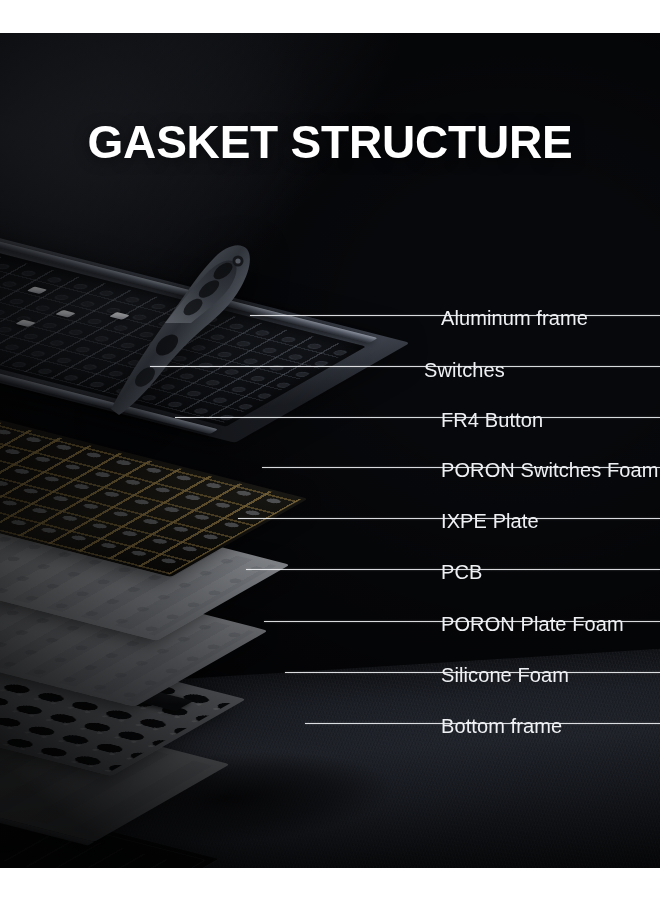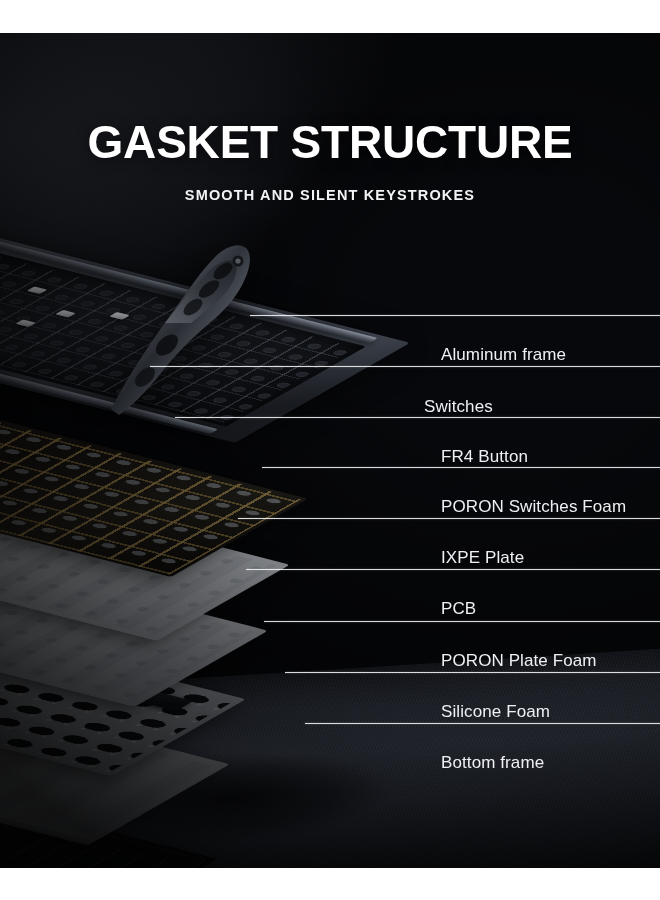--- a/index.html
+++ b/index.html
@@ -216,22 +216,22 @@
     background:linear-gradient(150deg,#34383f 0%, #1a1d22 62%, #0c0e11 100%);
     box-shadow:inset 0 1px 0 rgba(180,188,200,.18);
   }
 
   
   .lead{
     position:absolute;height:1px;background:rgba(246,248,250,.88);
     box-shadow:0 0 2px rgba(255,255,255,.35);
   }
   .label{
-    position:absolute;color:#eef0f3;font-size:17px;font-weight:normal;
-    line-height:1;white-space:nowrap;letter-spacing:.1px;margin-top:38px;
+    position:absolute;color:#eef0f3;font-size:20px;font-weight:normal;
+    line-height:1;white-space:nowrap;letter-spacing:.1px;
   }
 
   
   .band{position:absolute;left:0;width:660px;background:#ffffff;}
   .band-top{top:0;height:33px;}
   .band-bot{top:868px;height:32px;}
 </style>
 </head>
 <body>
 
@@ -323,21 +323,20 @@
         <ellipse cx="62" cy="114" rx="13" ry="8" transform="rotate(-42 62 114)" fill="#0c0e11" opacity=".8"></ellipse>
         <ellipse cx="40" cy="146" rx="12" ry="7" transform="rotate(-44 40 146)" fill="#0c0e11" opacity=".7"></ellipse>
         <circle cx="133" cy="30" r="5.5" fill="#1a1d22"></circle>
         <circle cx="133" cy="30" r="2.6" fill="#6d737e"></circle>
       </svg>
     </div>
 
     <div class="bg-vig"></div>
 
     <div class="title">GASKET STRUCTURE</div>
-    <div class="subtitle">SMOOTH AND SILENT KEYSTROKES</div>
 
     <div id="callouts">
         <div class="lead" style="left: 250px; top: 282px; width: 410px;"></div>
         <div class="label" style="left: 441px; top: 275px;">Aluminum frame</div>
         <div class="lead" style="left: 150px; top: 333px; width: 510px;"></div>
         <div class="label" style="left: 424px; top: 327px;">Switches</div>
         <div class="lead" style="left: 175px; top: 384px; width: 485px;"></div>
         <div class="label" style="left: 441px; top: 377px;">FR4 Button</div>
         <div class="lead" style="left: 262px; top: 434px; width: 398px;"></div>
         <div class="label" style="left: 441px; top: 427px;">PORON Switches Foam</div>

